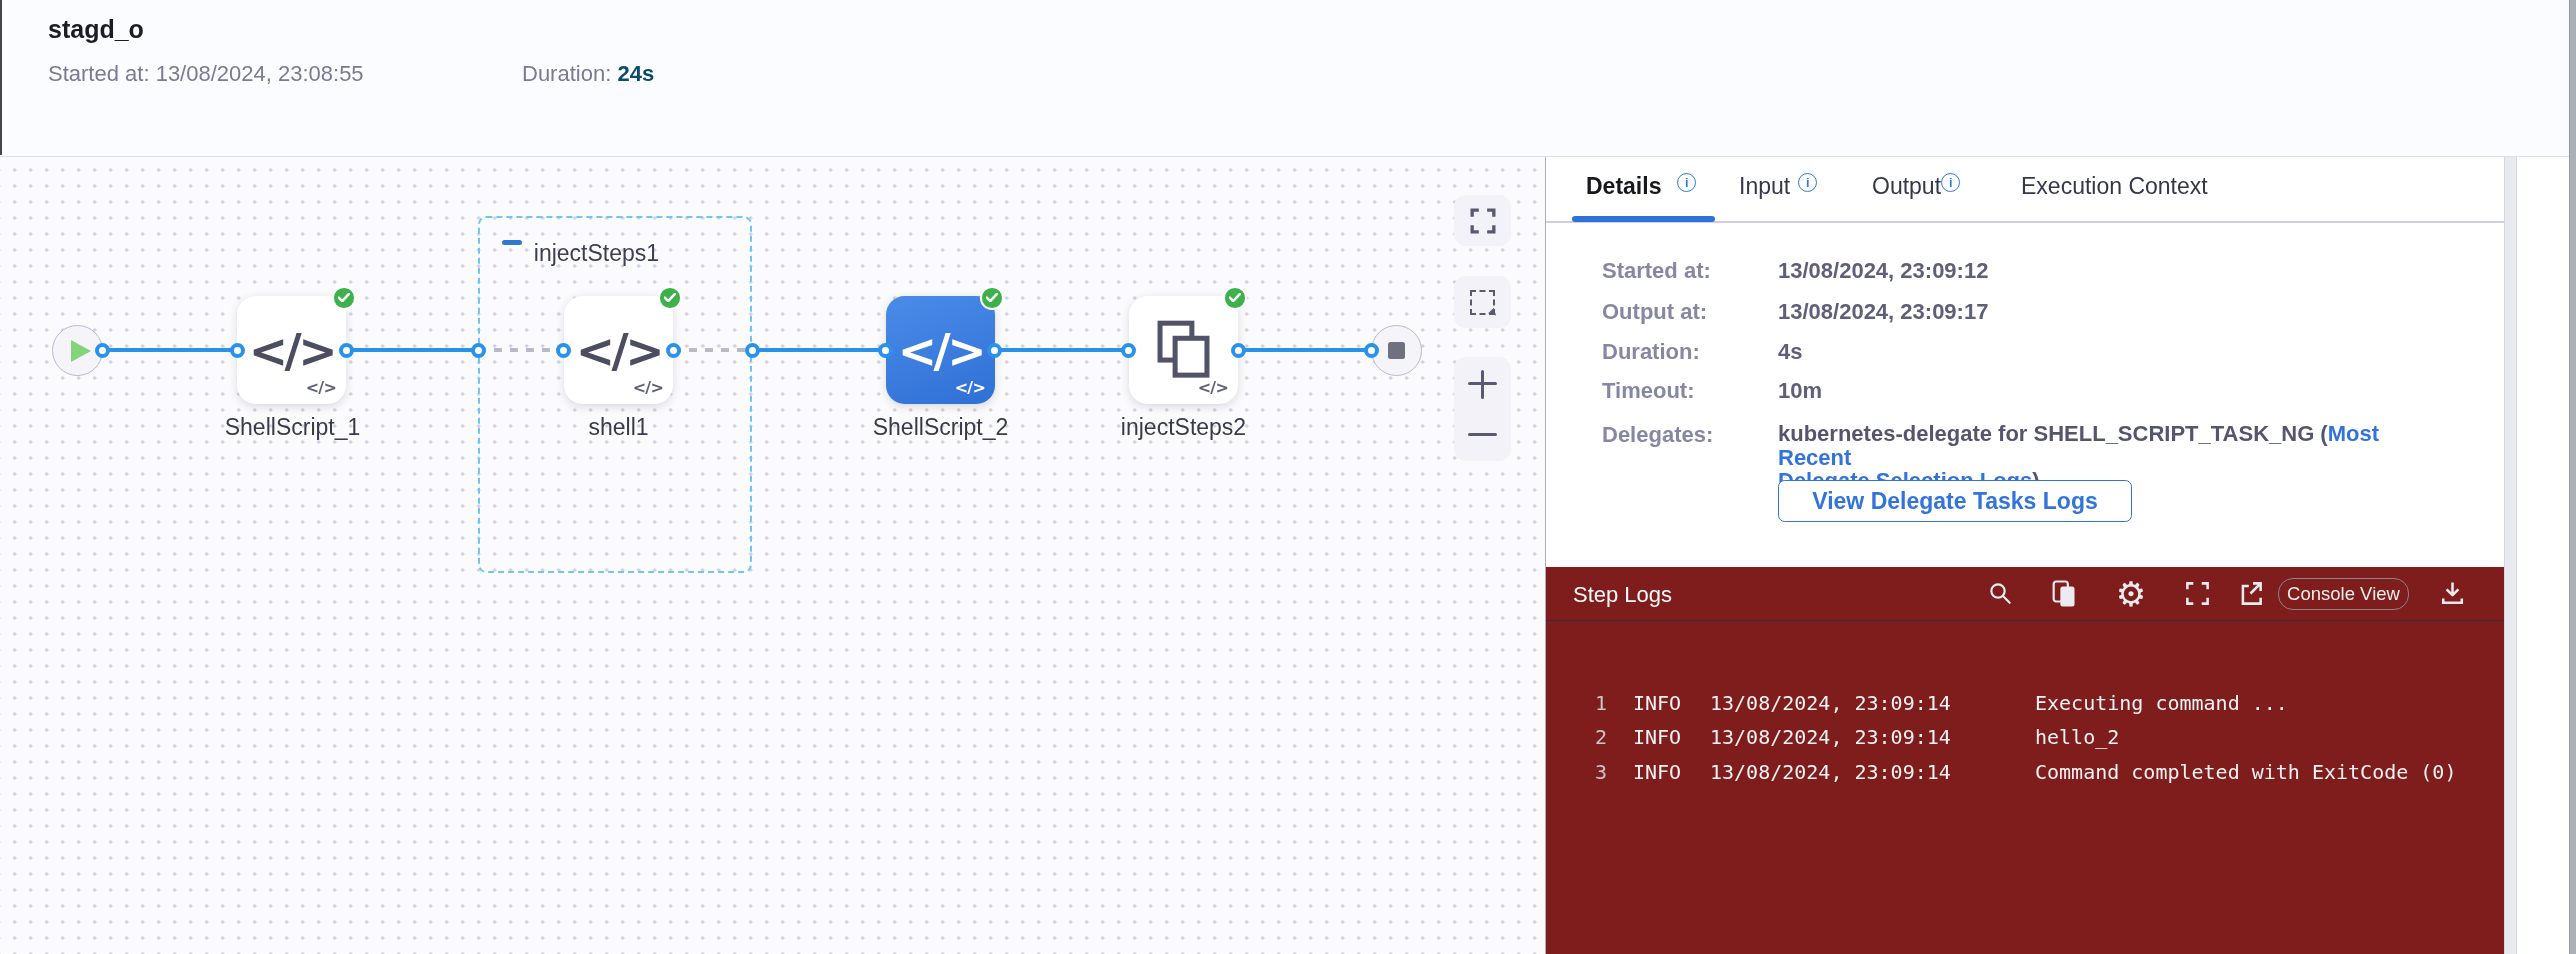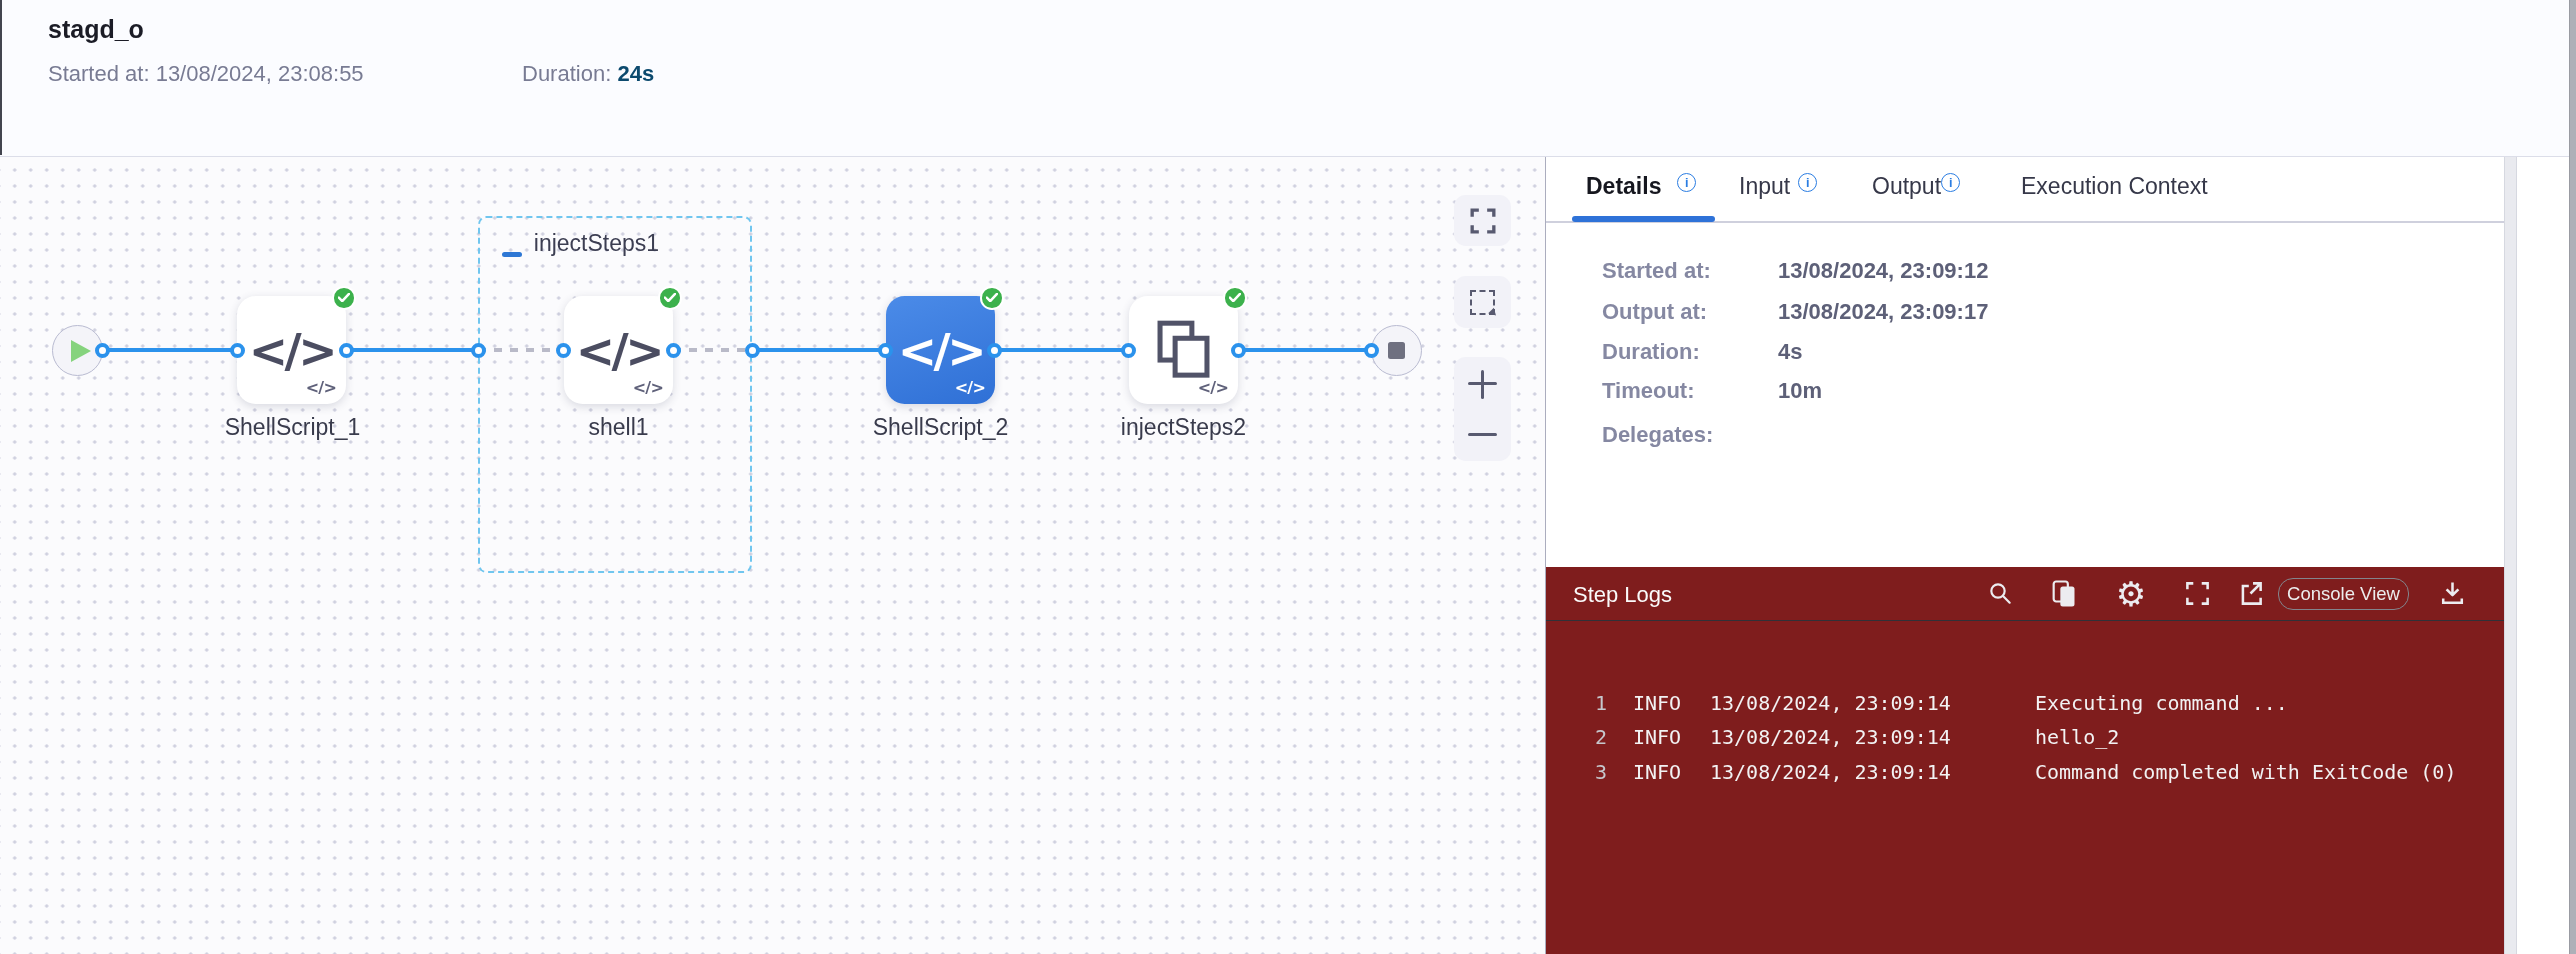--- a/index.html
+++ b/index.html
@@ -47,21 +47,21 @@
                letter-spacing:-0.8px; color:#5f617a; font-family:"DejaVu Sans",sans-serif; }
   .card.selected .code-mini { color:#fff; }
   .badge { position:absolute; width:23.6px; height:23.6px; border-radius:50%;
            background:#3cb14c; border:2.5px solid #fff; z-index:4;
            display:flex; align-items:center; justify-content:center; }
   .node-label { position:absolute; top:414px; width:219px; text-align:center;
                 font-size:23px; font-weight:500; color:#393b4c; z-index:2; }
 
   .group { position:absolute; left:478px; top:216px; width:274px; height:357px;
            border:2.5px dashed #70c6ef; border-radius:8.4px; z-index:0; }
-  .group-head { position:absolute; left:502px; top:230px; display:flex; align-items:flex-end; z-index:2; }
+  .group-head { position:absolute; left:502px; top:240px; display:flex; align-items:flex-start; z-index:2; }
   .minus-bar { width:20px; height:5px; border-radius:2.5px; background:#2e77d4; margin-right:11.8px; cursor:pointer; }
   .group-label { font-size:23px; font-weight:500; color:#3c3e52; }
 
   .ctrl-btn { position:absolute; left:1454px; width:57px; border-radius:11.8px; background:#f2f2f8;
               display:flex; align-items:center; justify-content:center; cursor:pointer; }
   .marquee-box { width:25px; height:25px; border:2.5px dashed #585a70; position:relative; }
   .marquee-box::after { content:""; position:absolute; right:-4.2px; bottom:-4.2px;
                         border-left:7.6px solid #585a70; border-top:4.2px solid transparent;
                         border-bottom:4.2px solid transparent; transform:rotate(45deg); }
   .zoom-panel { position:absolute; left:1454px; top:357px; width:57px; height:104px;
@@ -255,20 +255,25 @@
   <div class="d-label" style="top:258px;">Started at:</div>
   <div class="d-value" style="top:258px;">13/08/2024, 23:09:12</div>
   <div class="d-label" style="top:299px;">Output at:</div>
   <div class="d-value" style="top:299px;">13/08/2024, 23:09:17</div>
   <div class="d-label" style="top:339px;">Duration:</div>
   <div class="d-value" style="top:339px;">4s</div>
   <div class="d-label" style="top:378px;">Timeout:</div>
   <div class="d-value" style="top:378px;">10m</div>
 
   <div class="d-label" style="top:422px;">Delegates:</div>
+  <div class="delegates-val">
+    <span>kubernetes-delegate for SHELL_SCRIPT_TASK_NG (</span><span class="dlink">Most Recent</span><br>
+    <span class="dlink">Delegate Selection Logs</span><span>)</span>
+  </div>
+  <button class="delegate-btn">View Delegate Tasks Logs</button>
 
   <div class="logs">
     <div class="logs-head">
       <div class="logs-title">Step Logs</div>
 
       <div class="lic" style="left:439px;">
         <svg width="25" height="25" viewBox="0 0 30 30">
           <circle cx="12" cy="12" r="8" fill="none" stroke="#ececf0" stroke-width="2.6"></circle>
           <path d="M18 18 L26 26" stroke="#ececf0" stroke-width="2.6" stroke-linecap="round"></path>
         </svg>

